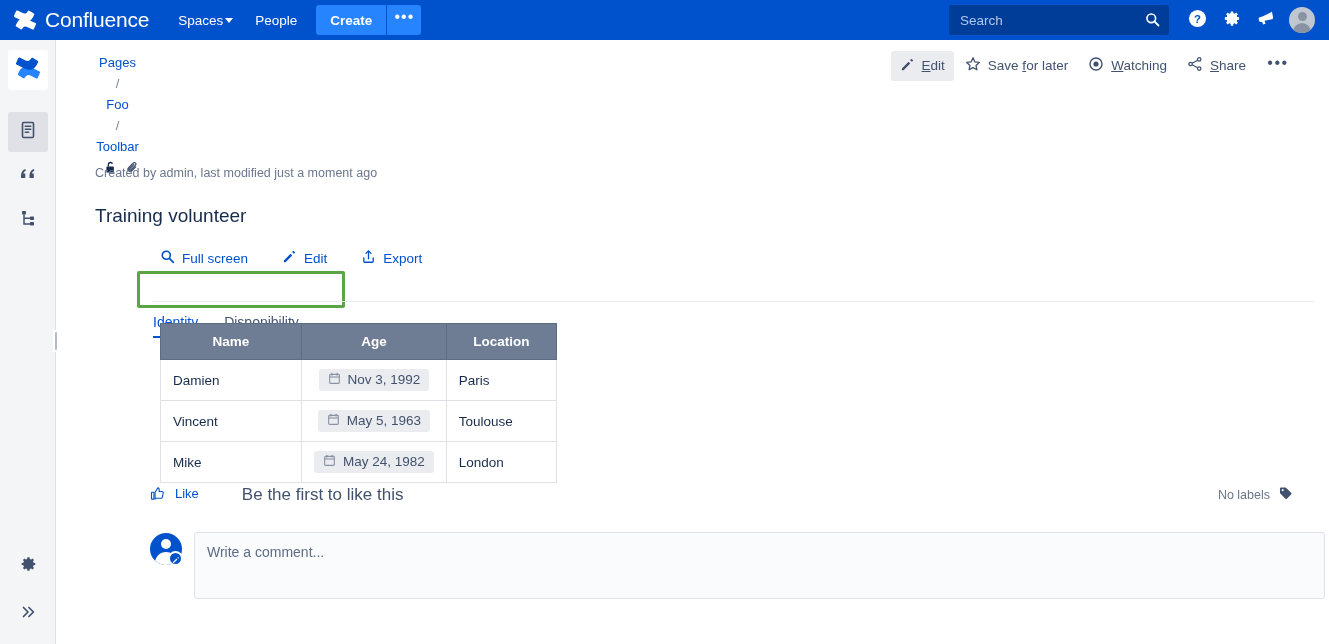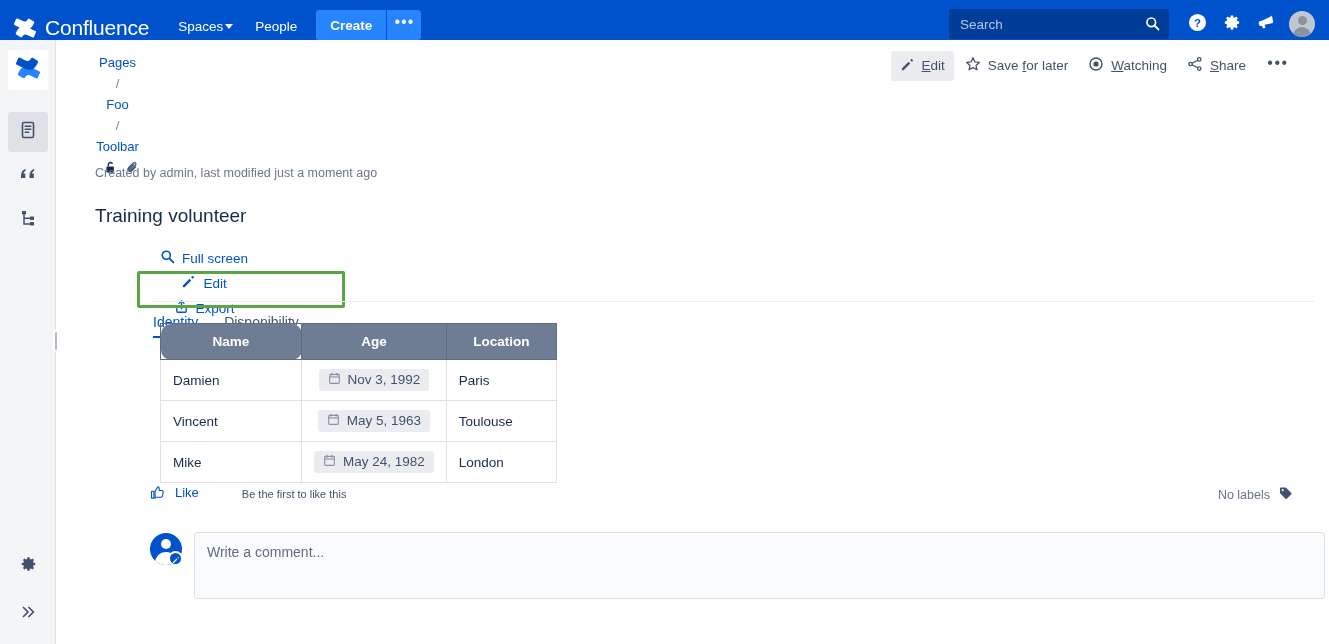--- a/index.html
+++ b/index.html
@@ -10,21 +10,21 @@
     background: #ffffff;
     font-family: "Liberation Sans", sans-serif;
     -webkit-font-smoothing: antialiased;
   }
 
   
   .topnav {
     position: absolute; top: 0; left: 0;
     width: 1329px; height: 40px;
     background: #0052CC;
-    display: flex; align-items: flex-end;
+    display: flex; align-items: center;
   }
   .brand {
     display: flex; align-items: center; gap: 9px;
     margin-left: 14px; margin-right: 18px;
     color: #ffffff;
   }
   .brand-mark { width: 22px; height: 22px; display: block; }
   .brand-text { font-size: 21px; color: #fff; letter-spacing: -0.2px; font-weight: 400; }
   .nav-item {
     color: #ffffff; font-size: 13.5px; padding: 6px 11px;
@@ -149,21 +149,21 @@
     font-size: 12.5px; color: #6B778C;
   }
 
   .section-heading {
     position: absolute; top: 165px; left: 38px;
     font-size: 19px; color: #172B4D; font-weight: 400;
   }
 
   .mini-toolbar {
     position: absolute; top: 206px; left: 93px;
-    display: flex; align-items: center; gap: 1px; flex-direction: column;
+    display: flex; align-items: center; gap: 14px;
   }
   .mt-item {
     display: flex; align-items: center; gap: 7px;
     font-size: 13.5px; color: #0052CC; cursor: pointer;
     padding: 3px 10px;
   }
 
   
   .tabs-highlight {
     position: absolute; top: 231px; left: 80px;
@@ -199,39 +199,39 @@
   }
   .tbl th {
     background: #6F7D94; color: #ffffff; font-weight: bold;
     text-align: center; padding: 10px 8px; font-size: 13.5px;
     border: 1px solid #5E6C84;
   }
   .tbl td {
     border: 1px solid #DFE1E6; padding: 9px 12px;
     color: #172B4D; height: 37px;
   }
-  .col-name { width: 141px; border-radius: 10px; }
+  .col-name { width: 141px; }
   .col-age  { width: 134px; text-align: center; }
   .col-loc  { width: 110px; }
   .datechip {
     display: inline-flex; align-items: flex-start; gap: 7px;
     background: #EBECF0; border-radius: 3px; padding: 3px 9px;
     color: #42526E; font-size: 13.5px; white-space: nowrap;
   }
 
   
   .likerow {
     position: absolute; top: 445px; left: 93px;
     display: flex; align-items: center; gap: 16px;
   }
   .like-btn {
     display: flex; align-items: flex-start; gap: 10px;
     color: #0052CC; font-size: 13px; cursor: pointer;
   }
-  .like-note { font-size: 11px; color: #42526E; padding-left: 27px; }
+  .like-note { font-size: 17px; color: #42526E; padding-left: 27px; }
   .labels {
     position: absolute; top: 446px; right: 36px;
     display: flex; align-items: center; gap: 8px;
     font-size: 12.5px; color: #6B778C; cursor: pointer; margin-left: 12px;
   }
 
   
   .comment-avatar {
     position: absolute; top: 493px; left: 93px;
     width: 32px; height: 32px; border-radius: 50%;

